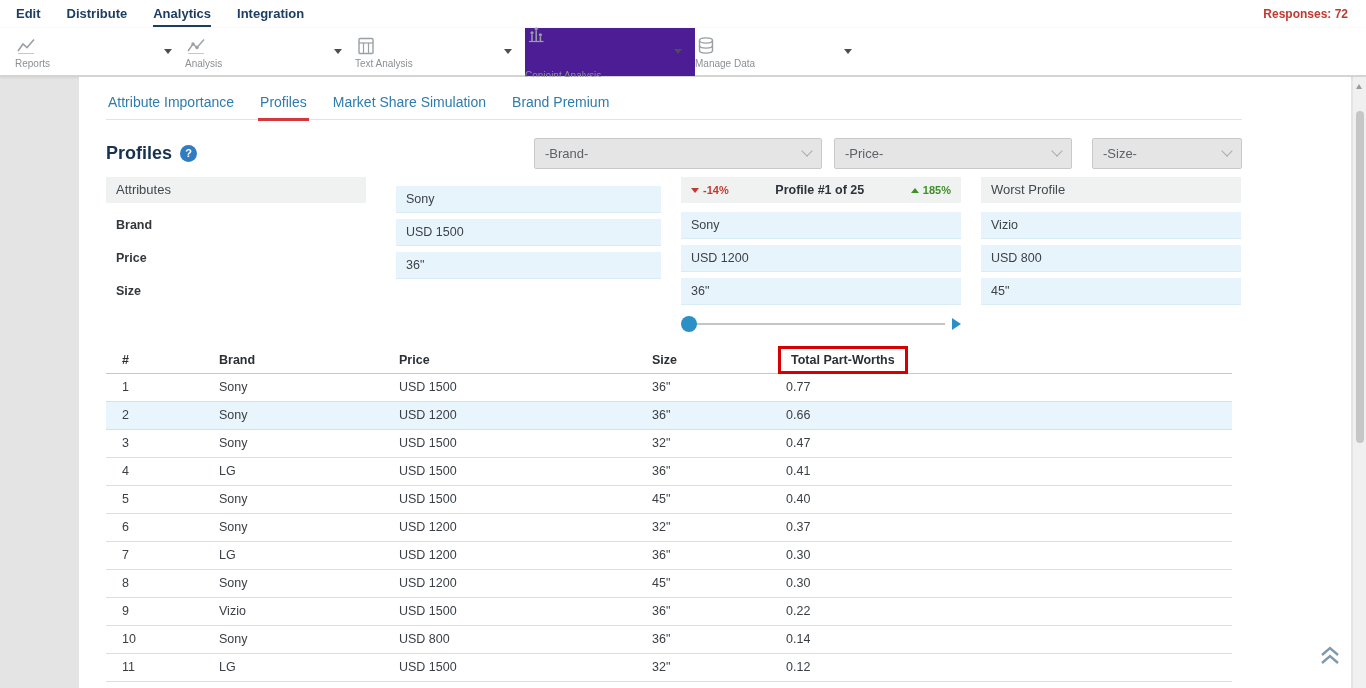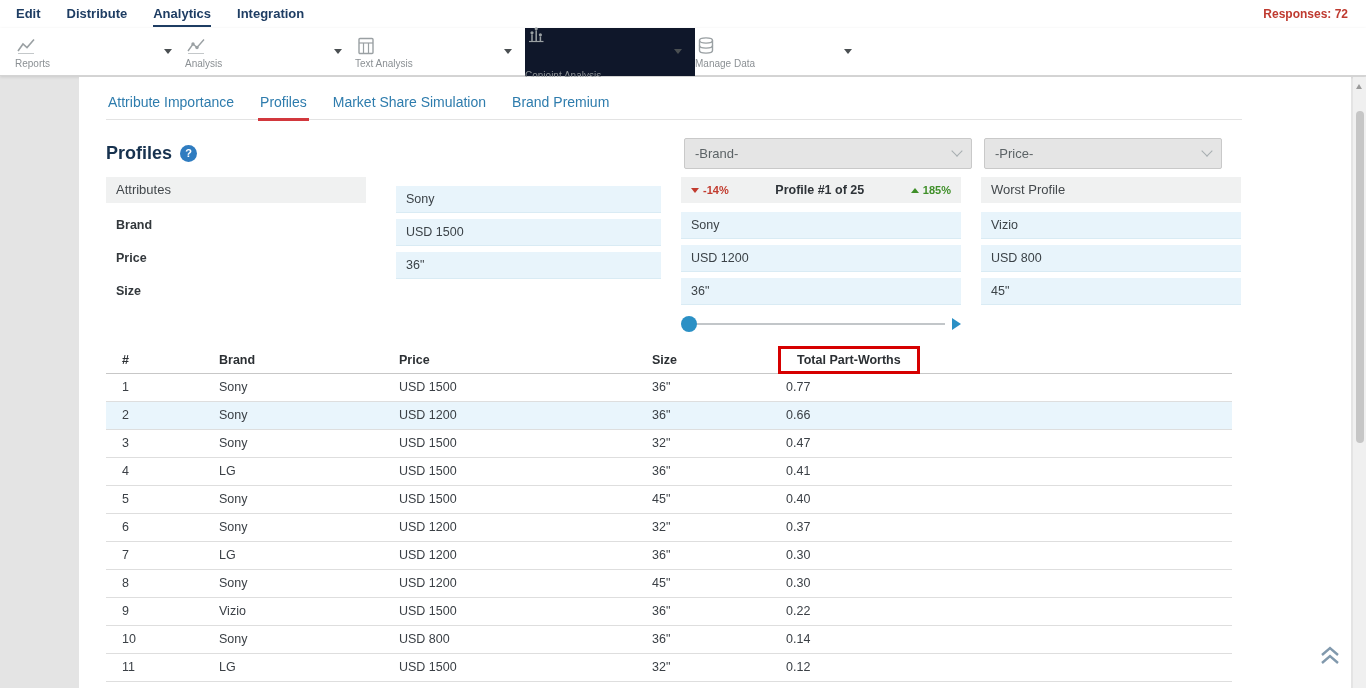--- a/index.html
+++ b/index.html
@@ -27,21 +27,21 @@
   
   .toolbar {
     height: 48px; background: #fff; display: flex; padding-left: 15px;
     position: relative; border-bottom: 1px solid #d4d4d4;
     box-shadow: 0 1px 3px rgba(0,0,0,0.12);
   }
   .module {
     width: 170px; height: 48px; position: relative; cursor: pointer;
     display: flex; flex-direction: column; justify-content: center;
   }
-  .module.selected { background: #0f172a; gap: 24px; }
+  .module.selected { background: #4c1d95; gap: 24px; }
   .module-icon { height: 22px; display: flex; align-items: center; }
   .module-label { font-size: 10px; color: #8b9094; margin-top: 1px; white-space: nowrap; }
   .caret {
     position: absolute; right: 13px; top: 21px; width: 0; height: 0;
     border-left: 4px solid transparent; border-right: 4px solid transparent;
     border-top: 5px solid #4a4f52;
   }
 
   
   .card {
@@ -124,21 +124,21 @@
 
   
   .pw-table { width: 1126px; border-collapse: collapse; table-layout: fixed; margin-top: 10px; }
   .pw-table th, .pw-table td { padding: 0 0 0 16px; text-align: left; font-size: 12.5px; }
   .pw-table th {
     height: 26px; color: #2c3034; font-weight: bold; border-bottom: 1px solid #c7c7c7; vertical-align: middle;
   }
   .pw-table td { height: 28px; color: #3b4046; border-bottom: 1px solid #dedede; }
   .pw-table tr.highlight td { background: #e9f5fc; }
   .annotation-box {
-    display: inline-block; border: 3px solid #d60000; padding: 4px 16px;
+    display: inline-block; border: 3px solid #d60000; padding: 4px 10px;
     margin: -6px 0 -8px -8px; background: transparent;
   }
 
   
   .scrollbar { position: absolute; right: 0; top: 77px; width: 13px; height: 611px; background: #f0f0f0; }
   .sb-up {
     position: absolute; top: 7px; left: 3px; width: 0; height: 0;
     border-left: 3.5px solid transparent; border-right: 3.5px solid transparent; border-bottom: 5px solid #9a9a9a;
   }
   .sb-thumb {
@@ -242,20 +242,24 @@
     <div class="page-head">
       <span class="page-title">Profiles</span>
       <span class="help-icon">?</span>
       <div class="filters">
         <div class="dropdown dd-brand">
           <span class="dd-value">-Brand-</span>
           <span class="chev"></span>
         </div>
         <div class="dropdown dd-price">
           <span class="dd-value">-Price-</span>
+          <span class="chev"></span>
+        </div>
+        <div class="dropdown dd-size">
+          <span class="dd-value">-Size-</span>
           <span class="chev"></span>
         </div>
       </div>
     </div>
 
     <div class="panel">
 
       <div class="col-attrs">
         <div class="col-header">Attributes</div>
         <div class="rows">

